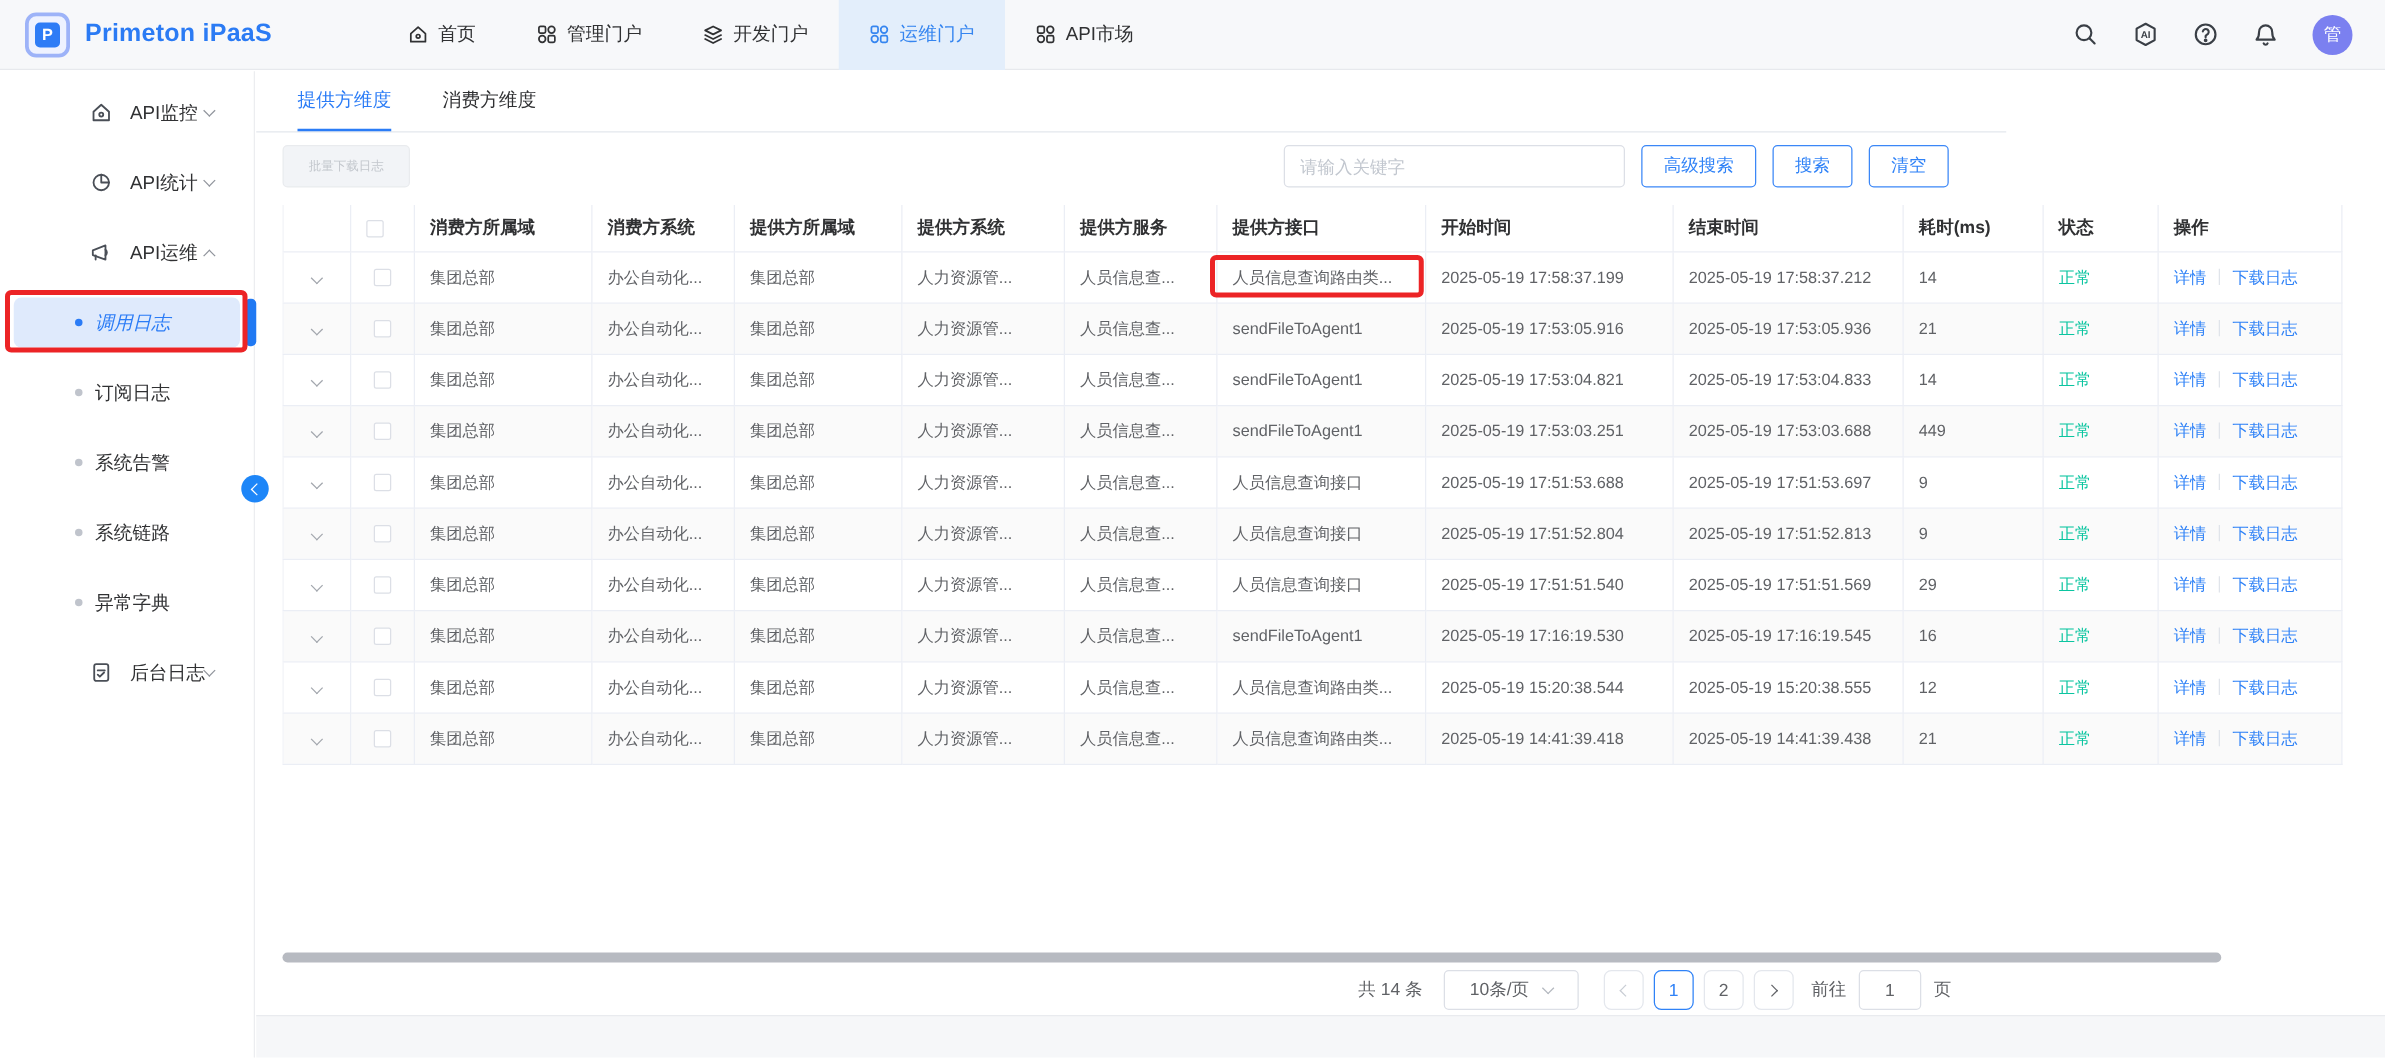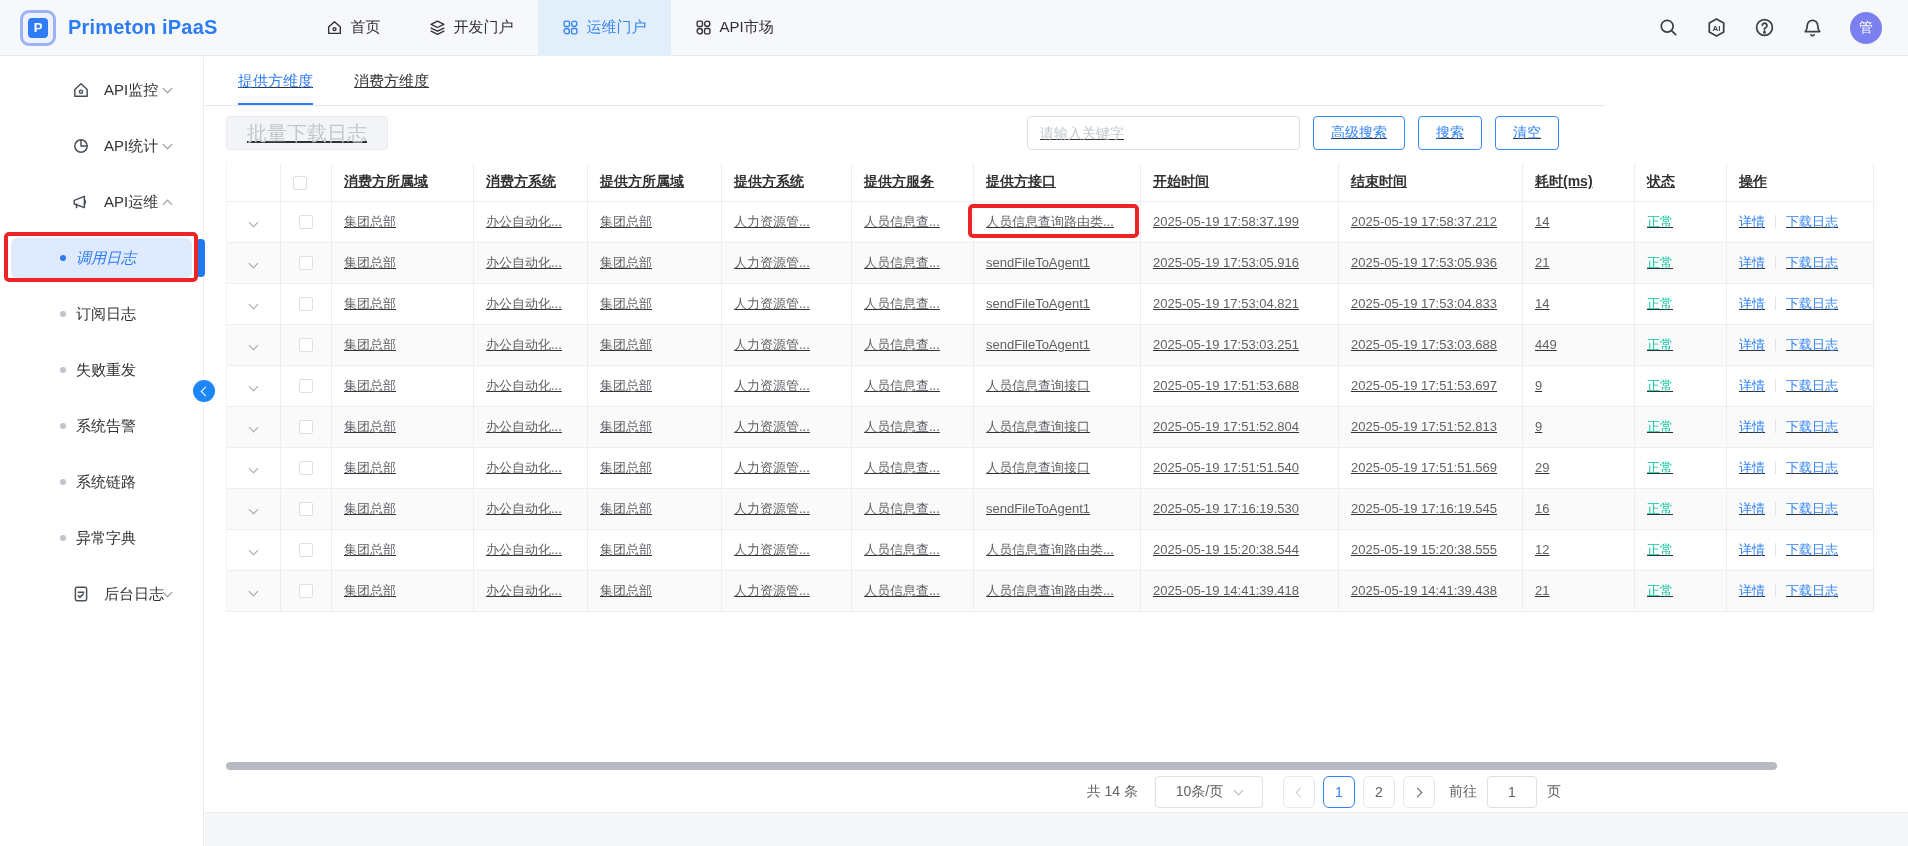--- a/index.html
+++ b/index.html
@@ -43,28 +43,28 @@
 
   
   .chev { display:inline-block; width:8px; height:8px; border-right:1.6px solid currentColor; border-bottom:1.6px solid currentColor; }
   .chev.down { transform:rotate(45deg); margin-top:-4px; }
   .chev.up { transform:rotate(-135deg); margin-top:4px; }
   .chev.left { transform:rotate(135deg); margin-left:3px; }
   .chev.right { transform:rotate(-45deg); margin-right:3px; }
   .chev.sm { width:7px; height:7px; }
 
   
-  .content { position:absolute; left:205px; top:57px; width:1400px; height:789px; background:#fff;text-decoration:underline; }
+  .content { position:absolute; left:205px; top:57px; width:1400px; height:789px; background:#fff; }
   .tabbar { height:49px; border-bottom:1px solid #e4e7ed; display:flex; padding-left:33px; background:#fff; }
   .tab { font-size:15px; color:#303133; line-height:47px; margin-right:41px; cursor:pointer; border-bottom:2px solid transparent; }
   .tab.active { color:#2b7cf6; border-bottom-color:#2b7cf6; }
 
   .toolbar { height:54px; display:flex; align-items:center; padding:0 46px 0 21px; }
   .btn-disabled { height:34px; padding:0 20px; background:#f2f4f7; border:1px solid #e9ebee; border-radius:4px;
-    color:#c3c7cd; font-size:20px; display:flex; align-items:center; }
+    color:#c3c7cd; font-size:10px; display:flex; align-items:center; }
   .search-input { margin-left:auto; width:273px; height:34px; border:1px solid #dcdfe6; border-radius:4px;
     padding:0 12px; font-size:14px; color:#303133; font-family:"Liberation Sans", sans-serif; }
   .search-input::placeholder { color:#c2c7cf; }
   .btn-outline { height:34px; padding:0 17px; margin-left:13px; background:#fff; border:1px solid #3b87f7;
     border-radius:4px; color:#2f82f7; font-size:14px; display:flex; align-items:center; cursor:pointer; }
 
   
   .table-wrap { margin:4px 0 0 21px; width:1649px; }
   table.log { border-collapse:collapse; table-layout:fixed; width:1648px; border-left:1px solid #f2f4f8; }
   table.log th { height:37px; font-size:14px; font-weight:bold; color:#303133; text-align:left;
@@ -111,20 +111,31 @@
   </div>
   <nav class="nav" id="topnav">
       <div class="nav-item">
         <span style="display:flex">
           <svg viewBox="0 0 16 16" fill="none" stroke="currentColor" stroke-width="1.3" stroke-linecap="round" stroke-linejoin="round">
             <path d="M2.5 7.5 8 2.5l5.5 5v6h-11z"></path>
             <circle cx="8" cy="9.5" r="1.4"></circle>
           </svg>
         </span>
         <span>首页</span>
+      </div>
+      <div class="nav-item">
+        <span style="display:flex">
+          <svg viewBox="0 0 16 16" fill="none" stroke="currentColor" stroke-width="1.3" stroke-linecap="round" stroke-linejoin="round">
+            <rect x="2" y="2" width="5" height="5" rx="1.2"></rect>
+            <rect x="9" y="2" width="5" height="5" rx="2.5"></rect>
+            <rect x="2" y="9" width="5" height="5" rx="2.5"></rect>
+            <rect x="9" y="9" width="5" height="5" rx="1.2"></rect>
+          </svg>
+        </span>
+        <span>管理门户</span>
       </div>
       <div class="nav-item">
         <span style="display:flex">
           <svg viewBox="0 0 16 16" fill="none" stroke="currentColor" stroke-width="1.3" stroke-linecap="round" stroke-linejoin="round">
             <path d="M8 2 14 5 8 8 2 5z"></path>
             <path d="M2 8.5 8 11.5 14 8.5"></path>
             <path d="M2 11.5 8 14.5 14 11.5"></path>
           </svg>
         </span>
         <span>开发门户</span>
@@ -211,24 +222,20 @@
       </div>
       <div class="side-item side-child active-pill">
         <div class="pill">
           <span class="dot"></span>
           <span>调用日志</span>
         </div>
       </div>
       <div class="side-item side-child">
         <span class="dot"></span>
         <span>订阅日志</span>
-      </div>
-      <div class="side-item side-child">
-        <span class="dot"></span>
-        <span>失败重发</span>
       </div>
       <div class="side-item side-child">
         <span class="dot"></span>
         <span>系统告警</span>
       </div>
       <div class="side-item side-child">
         <span class="dot"></span>
         <span>系统链路</span>
       </div>
       <div class="side-item side-child">

